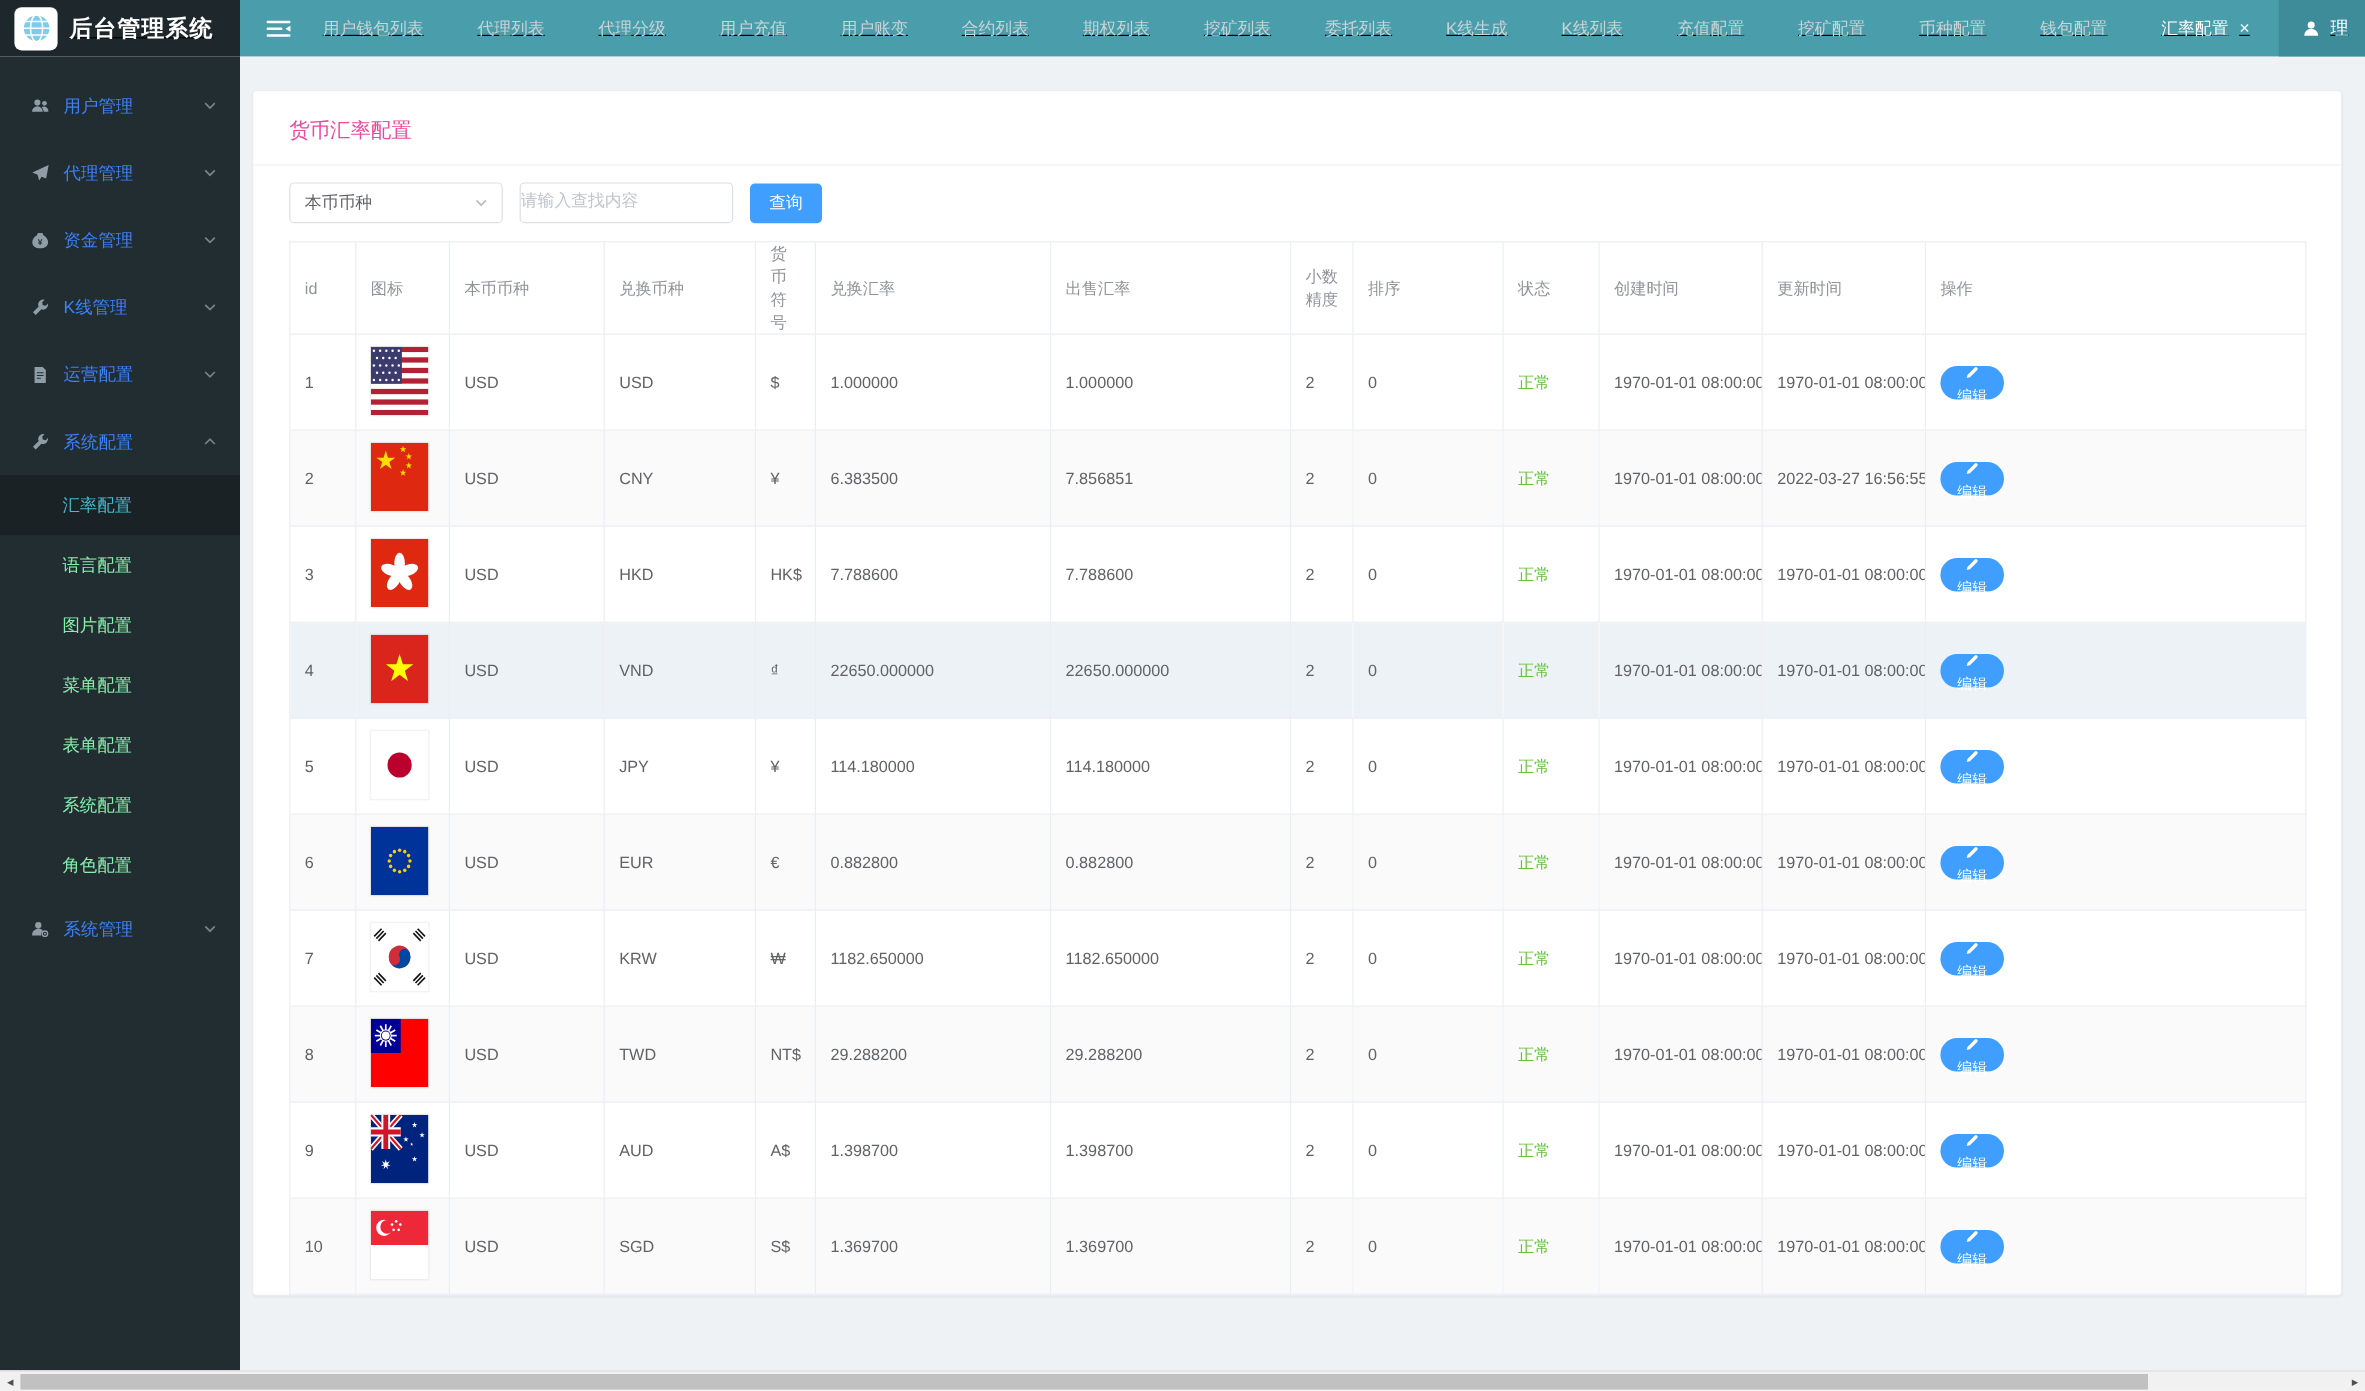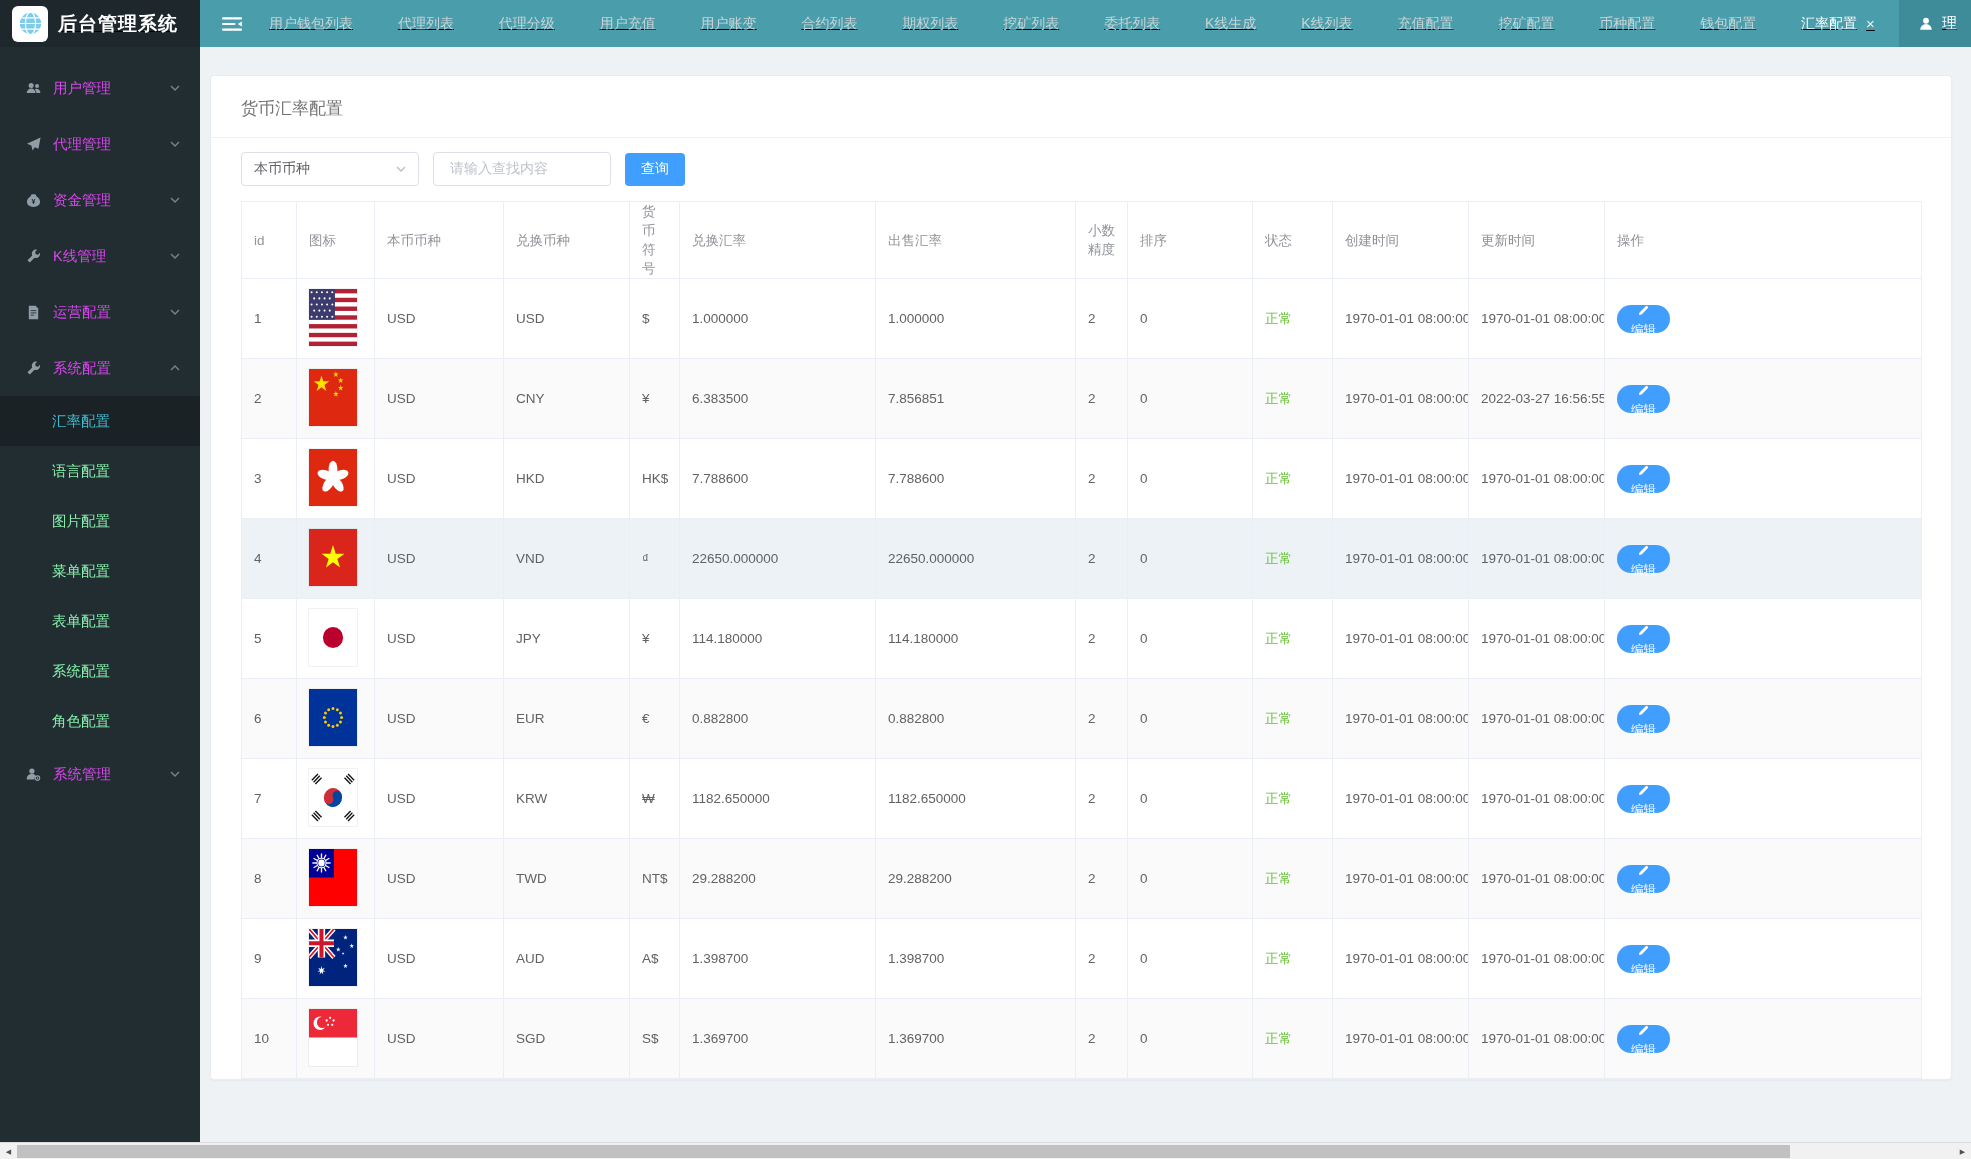--- a/index.html
+++ b/index.html
@@ -16,32 +16,32 @@
   .logo-text { color:#fff; font-size:19px; font-weight:bold; letter-spacing:1px; white-space:nowrap; }
   .navbar { flex:1; background:#4a9dab; display:flex; align-items:stretch; min-width:0; }
   .burger { display:flex; align-items:center; padding:0 16px 0 22px; cursor:pointer; flex:none; }
   .tabs { flex:1; display:flex; align-items:stretch; justify-content:space-between; padding-right:14px; overflow:hidden;text-align:right; }
   .tab { display:flex; align-items:center; padding:0 10px; font-size:14px; color:#c9d4d6; cursor:pointer; white-space:nowrap; }
   .tab.active { color:#fff; }
   .tab-close { margin-left:9px; font-size:15px; line-height:1; color:#eef4f5; }
   .user { display:flex; align-items:center; gap:9px; background:#3e8b99; padding:0 14px 0 20px; color:#fff; font-size:15px; flex:none; cursor:pointer; }
   
   .sidebar { position:absolute; top:47px; left:0; width:200px; height:1095px; background:#222d32; padding-top:13px; }
-  .menu-item { height:56px; display:flex; align-items:center; padding:0 20px 0 26px; color:#d946ef; font-size:14.5px; cursor:pointer; }
+  .menu-item { height:56px; display:flex; align-items:center; padding:0 20px 0 26px; color:#3b82f6; font-size:14.5px; cursor:pointer; }
   .mi-icon { width:16px; margin-right:11px; display:flex; line-height:0; }
   .menu-item .chev { margin-left:auto; color:#76848b; display:flex; line-height:0; }
   .submenu-item { height:50px; display:flex; align-items:center; padding-left:52px; color:#86efac; font-size:14.5px; cursor:pointer; }
   .submenu-item.active { background:#1a2226; color:#3fbdd3; }
   
   .panel { position:absolute; left:210px; top:75px; width:1742px; height:1005px; background:#fff; border:1px solid #e9edf0; border-radius:4px; box-shadow:0 1px 2px rgba(0,0,0,.04); }
-  .panel-title { padding:21px 30px 17px; font-size:17px; font-weight:400; color:#737373; border-bottom:1px solid #f0f2f5; }
+  .panel-title { padding:21px 30px 17px; font-size:17px; font-weight:400; color:#ec4899; border-bottom:1px solid #f0f2f5; }
   .toolbar { display:flex; align-items:center; gap:14px; padding:14px 30px 15px; }
   .select { width:178px; height:34px; border:1px solid #dcdfe6; border-radius:4px; display:flex; align-items:center; justify-content:space-between; padding:0 12px; font-size:14px; color:#606266; background:#fff; cursor:pointer; }
   .select .chev { color:#b8bec8; display:flex; line-height:0; }
-  .search-input { width:178px; height:34px; border:1px solid #dcdfe6; border-radius:4px; padding:0 16px; font-size:14px; color:#7f1d1d; outline:none; font-family:Liberation Serif, serif; }
+  .search-input { width:178px; height:34px; border:1px solid #dcdfe6; border-radius:4px; padding:0 0; font-size:14px; color:#7f1d1d; outline:none; font-family:Liberation Serif, serif; }
   .search-input::placeholder { color:#bfc4cc; }
   .btn-query { height:33px; padding:0 16px; background:#409eff; border:none; border-radius:4px; color:#fff; font-size:14px; cursor:pointer; font-family:inherit; }
   
   .rate-table { margin:0 30px; width:1680px; border-collapse:collapse; table-layout:fixed; }
   .rate-table th { height:60px; font-weight:400; color:#909399; font-size:13.5px; text-align:left; padding:0 12px; border:1px solid #ebeef5; line-height:19px; background:#fff; }
   .rate-table td { height:80px; color:#606266; font-size:13.5px; padding:0 12px; border:1px solid #ebeef5; background:#fff; overflow:hidden; white-space:nowrap; }
   tr.striped td { background:#fafafa; }
   tr.hl td { background:#edf2f7; }
   .flag { display:inline-block; line-height:0; box-shadow:0 0 0 1px rgba(0,0,0,.05); }
   .status-ok { color:#67c23a; }

